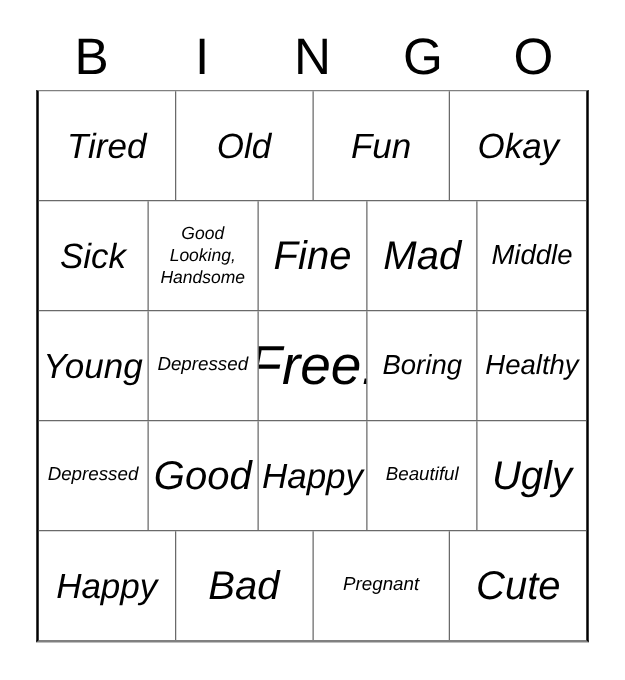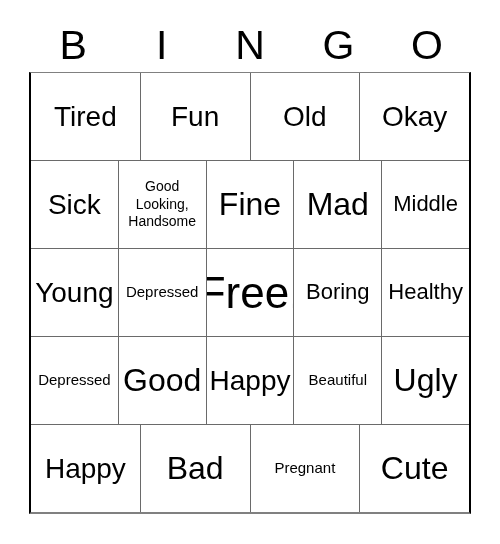--- a/index.html
+++ b/index.html
@@ -74,20 +74,21 @@
   .cell {
     flex: 1 1 0;
     border-right: 1px solid #6a6a6a;
     box-sizing: border-box;
     display: flex;
     align-items: center;
     justify-content: center;
     text-align: center;
     padding: 0 2px;
     overflow: hidden;
+    font-style: italic;
   }
   .cell:last-child {
     border-right: none;
   }
   .cell-text {
     display: block;
     line-height: 1.12;
     white-space: pre-line;
     color: #000000;
   }
@@ -113,24 +114,24 @@
     <div class="header-cell">O</div>
   </div>
 
   <div class="grid">
 
     <div class="grid-row">
       <div class="cell">
           <span class="cell-text sz-md">Tired</span>
         </div>
       <div class="cell">
+          <span class="cell-text sz-md">Old</span>
+        </div>
+      <div class="cell">
           <span class="cell-text sz-md">Fun</span>
-        </div>
-      <div class="cell">
-          <span class="cell-text sz-md">Old</span>
         </div>
       <div class="cell">
           <span class="cell-text sz-md">Okay</span>
         </div>
     </div>
 
     <div class="grid-row">
       <div class="cell">
           <span class="cell-text sz-md">Sick</span>
         </div>

